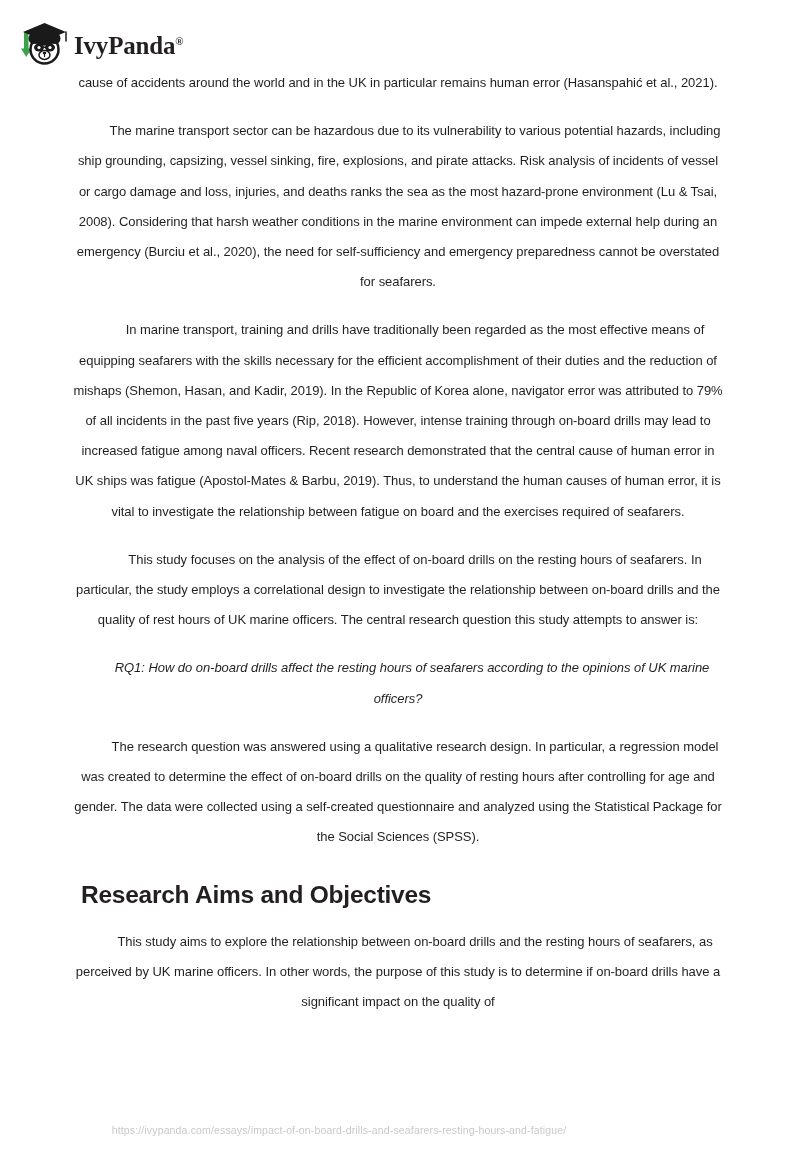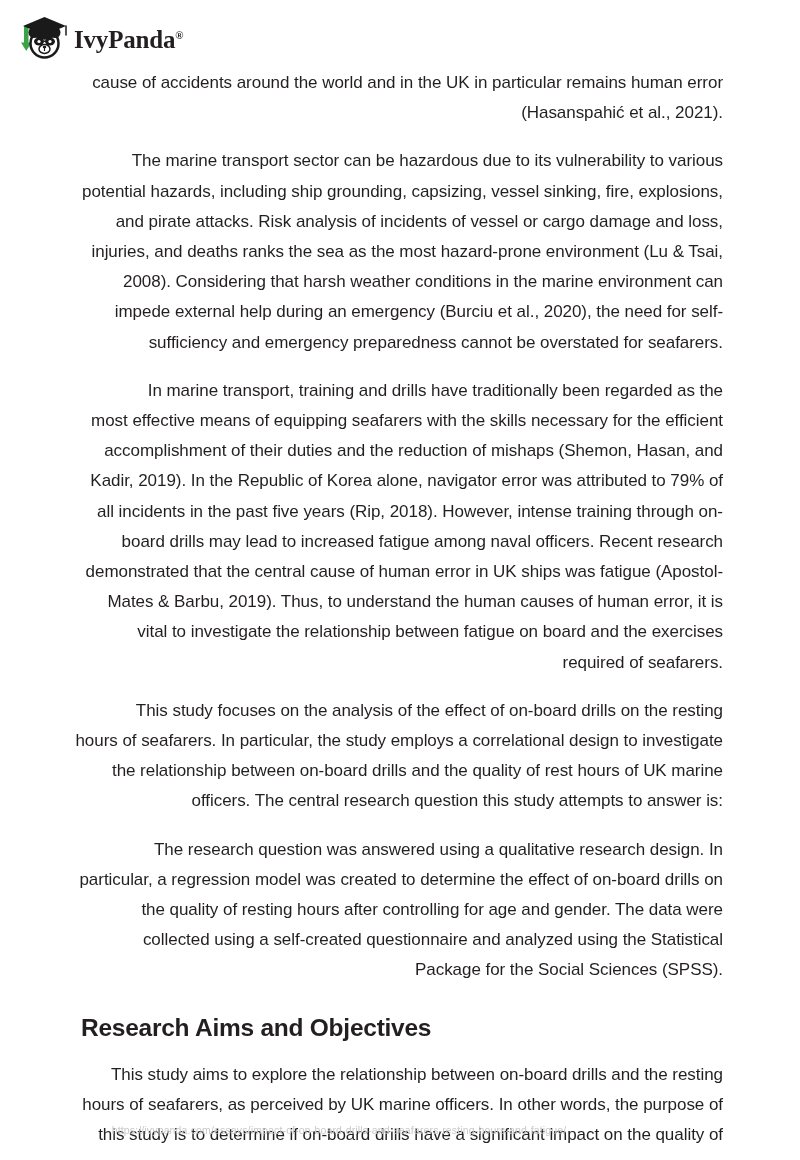--- a/index.html
+++ b/index.html
@@ -12,21 +12,21 @@
     height: 1160px;
     position: relative;
     font-family: "Liberation Sans", sans-serif;
     color: #231f20;
     overflow: hidden;
   }
 
   
   .page-header {
     position: absolute;
-    top: 8px;
+    top: 14px;
     left: 0;
     width: 800px;
     height: 62px;
   }
   .brand {
     position: absolute;
     left: 16px;
     top: 7px;
     display: flex;
     align-items: center;
@@ -65,25 +65,25 @@
   }
 
   
   .doc-body {
     position: absolute;
     left: 73px;
     top: 68px;
     width: 650px;
   }
   .para {
-    font-size: 17px;
+    font-size: 13px;
     line-height: 30.2px;
     color: #231f20;
     margin: 0 0 18px 0;
-    text-align: right;
+    text-align: center;
     text-indent: 34px;
     letter-spacing: -0.05px;
   }
   .para.no-indent {
     text-indent: 0;
   }
   .para.rq {
     font-style: italic;
     text-indent: 28px;
     margin-bottom: 18px;
@@ -149,20 +149,21 @@
 <div class="doc-body">
 
   <p class="para no-indent">cause of accidents around the world and in the UK in particular remains human error (Hasanspahić et al., 2021).</p>
 
   <p class="para">The marine transport sector can be hazardous due to its vulnerability to various potential hazards, including ship grounding, capsizing, vessel sinking, fire, explosions, and pirate attacks. Risk analysis of incidents of vessel or cargo damage and loss, injuries, and deaths ranks the sea as the most hazard-prone environment (Lu &amp; Tsai, 2008). Considering that harsh weather conditions in the marine environment can impede external help during an emergency (Burciu et al., 2020), the need for self-sufficiency and emergency preparedness cannot be overstated for seafarers.</p>
 
   <p class="para">In marine transport, training and drills have traditionally been regarded as the most effective means of equipping seafarers with the skills necessary for the efficient accomplishment of their duties and the reduction of mishaps (Shemon, Hasan, and Kadir, 2019). In the Republic of Korea alone, navigator error was attributed to 79% of all incidents in the past five years (Rip, 2018). However, intense training through on-board drills may lead to increased fatigue among naval officers. Recent research demonstrated that the central cause of human error in UK ships was fatigue (Apostol-Mates &amp; Barbu, 2019). Thus, to understand the human causes of human error, it is vital to investigate the relationship between fatigue on board and the exercises required of seafarers.</p>
 
   <p class="para">This study focuses on the analysis of the effect of on-board drills on the resting hours of seafarers. In particular, the study employs a correlational design to investigate the relationship between on-board drills and the quality of rest hours of UK marine officers. The central research question this study attempts to answer is:</p>
 
+  <p class="para rq">RQ1: How do on-board drills affect the resting hours of seafarers according to the opinions of UK marine officers?</p>
 
   <p class="para">The research question was answered using a qualitative research design. In particular, a regression model was created to determine the effect of on-board drills on the quality of resting hours after controlling for age and gender. The data were collected using a self-created questionnaire and analyzed using the Statistical Package for the Social Sciences (SPSS).</p>
 
   <h2 class="section-heading">Research Aims and Objectives</h2>
 
   <p class="para">This study aims to explore the relationship between on-board drills and the resting hours of seafarers, as perceived by UK marine officers. In other words, the purpose of this study is to determine if on-board drills have a significant impact on the quality of</p>
 </div>
 
 <div class="page-footer">
   <span class="footer-url">https://ivypanda.com/essays/impact-of-on-board-drills-and-seafarers-resting-hours-and-fatigue/</span>

